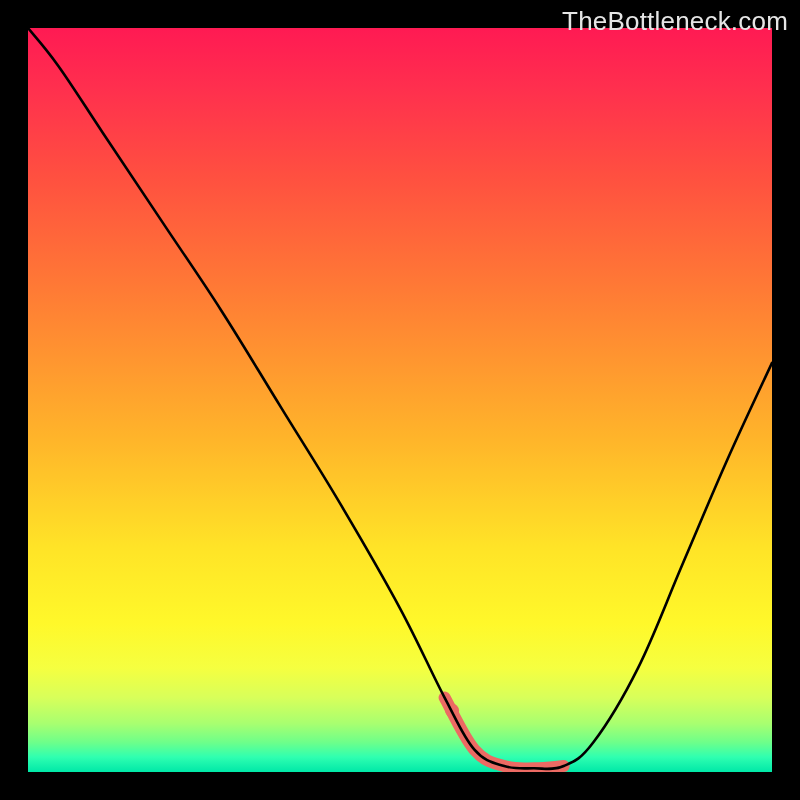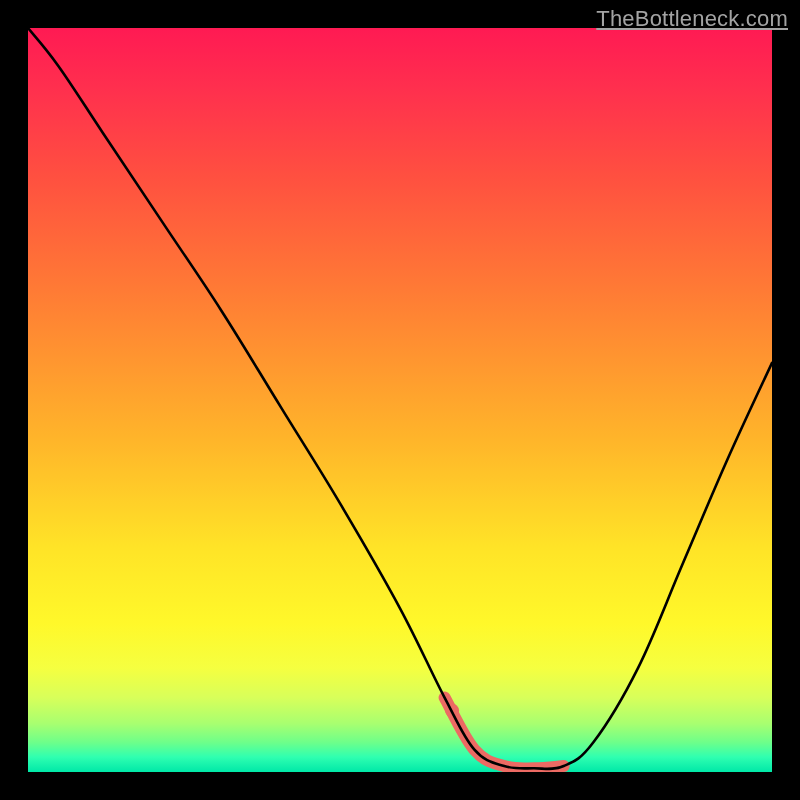--- a/index.html
+++ b/index.html
@@ -8,25 +8,24 @@
     position: relative;
     width: 800px;
     height: 800px;
     background: #000;
   }
   .watermark {
     position: absolute;
     top: 6px;
     right: 12px;
     font-family: Arial, Helvetica, sans-serif;
-    font-size: 22px;
-    color: #a3a3a3;
+    font-size: 26px;
+    color: #e5e5e5;
     letter-spacing: 0.2px;
     z-index: 30;
-    text-decoration: underline;
   }
   .plot {
     position: absolute;
     left: 28px;
     top: 28px;
     width: 744px;
     height: 744px;
     overflow: hidden;
   }
   .gradient {

